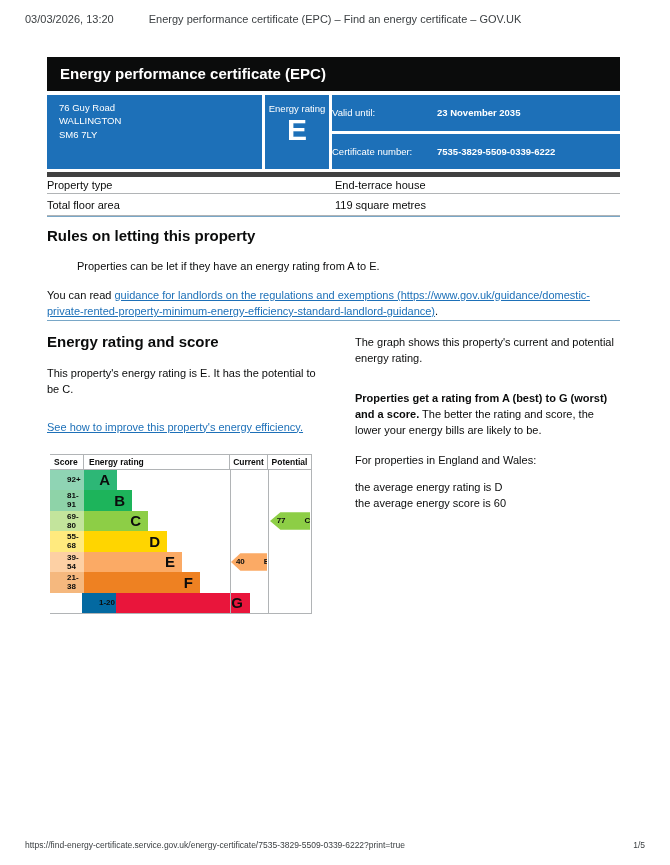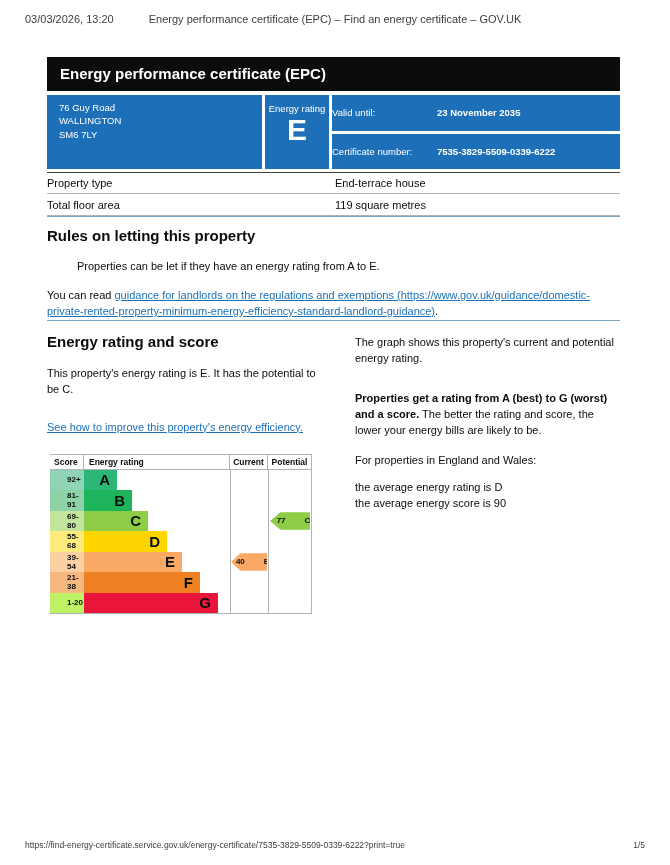--- a/index.html
+++ b/index.html
@@ -28,21 +28,21 @@
   .rating-cell { width: 64px; text-align: center; padding-top: 8px; }
   .rating-cell .rating-label { font-size: 9.5px; }
   .rating-cell .rating-letter { font-size: 30px; font-weight: bold; line-height: 1.05; }
   .validity { flex: 1; display: flex; flex-direction: column; gap: 3px; }
   .vrow { flex: 1; display: flex; align-items: center; padding-left: 0; }
   .vlabel { width: 105px; }
   .vvalue { font-weight: bold; }
 
   .ptable { margin-top: 3px; font-size: 11px; }
   .trow { display: flex; align-items: center; height: 22px; border-bottom: 1px solid #b1b4b6; }
-  .trow:first-child { border-top: 1px solid #404040; }
+  .trow:first-child { border-top: 5px solid #404040; }
   .tlabel { width: 288px; }
   .tvalue { flex: 1; }
 
   hr.section { border: none; border-top: 1px solid #79a7c7; margin: 0; }
   .hr1 { margin-top: 11px; }
   .hr2 { margin-top: 24px; }
 
   h2.doc-h2 { font-size: 15px; font-weight: bold; color: #0b0c0c; }
   .letting h2 { margin-top: 10px; }
   .body-text { font-size: 11px; line-height: 1.45; }
@@ -172,21 +172,21 @@
             </div>
             <div class="epc-row">
               <div class="score-cell" style="background: rgb(253, 208, 164);">39-54</div>
               <div class="band-bar" style="background: rgb(251, 170, 101); width: 98px;">E</div>
             </div>
             <div class="epc-row">
               <div class="score-cell" style="background: rgb(245, 184, 126);">21-38</div>
               <div class="band-bar" style="background: rgb(238, 129, 34); width: 116px;">F</div>
             </div>
             <div class="epc-row">
-              <div class="score-cell" style="background: #bef264;">1-20</div>
+              <div class="score-cell" style="background: #0369a1; margin-left: 32px;">1-20</div>
               <div class="band-bar" style="background: rgb(233, 21, 59); width: 134px;">G</div>
             </div>
             <div class="vline" style="left:180px"></div>
           <div class="vline" style="left:218px"></div>
           <div class="vline" style="left:261px"></div>
         </div>
         <div class="arrow" style="background: rgb(251, 170, 101); left: 181px; width: 36px; top: 99.5px;">
           <span>40</span>
           <span>E</span>
         </div>
@@ -194,21 +194,21 @@
           <span>77</span>
           <span>C</span>
         </div>
       </div>
     </div>
 
     <div class="col-right">
       <p class="rp1">The graph shows this property's current and potential energy rating.</p>
       <p class="rp2"><b>Properties get a rating from A (best) to G (worst) and a score.</b><span> The better the rating and score, the lower your energy bills are likely to be.</span></p>
       <p class="rp3">For properties in England and Wales:</p>
-      <p class="rp4"><span>the average energy rating is D</span><br><span>the average energy score is 90</span></p>
+      <p class="rp4"><span>the average energy rating is D</span><br><span>the average energy score is 60</span></p>
     </div>
   </div>
 
 </div>
 
 <div class="print-footer">
   <span>https://find-energy-certificate.service.gov.uk/energy-certificate/7535-3829-5509-0339-6222?print=true</span>
   <span>1/5</span>
 </div>
 

